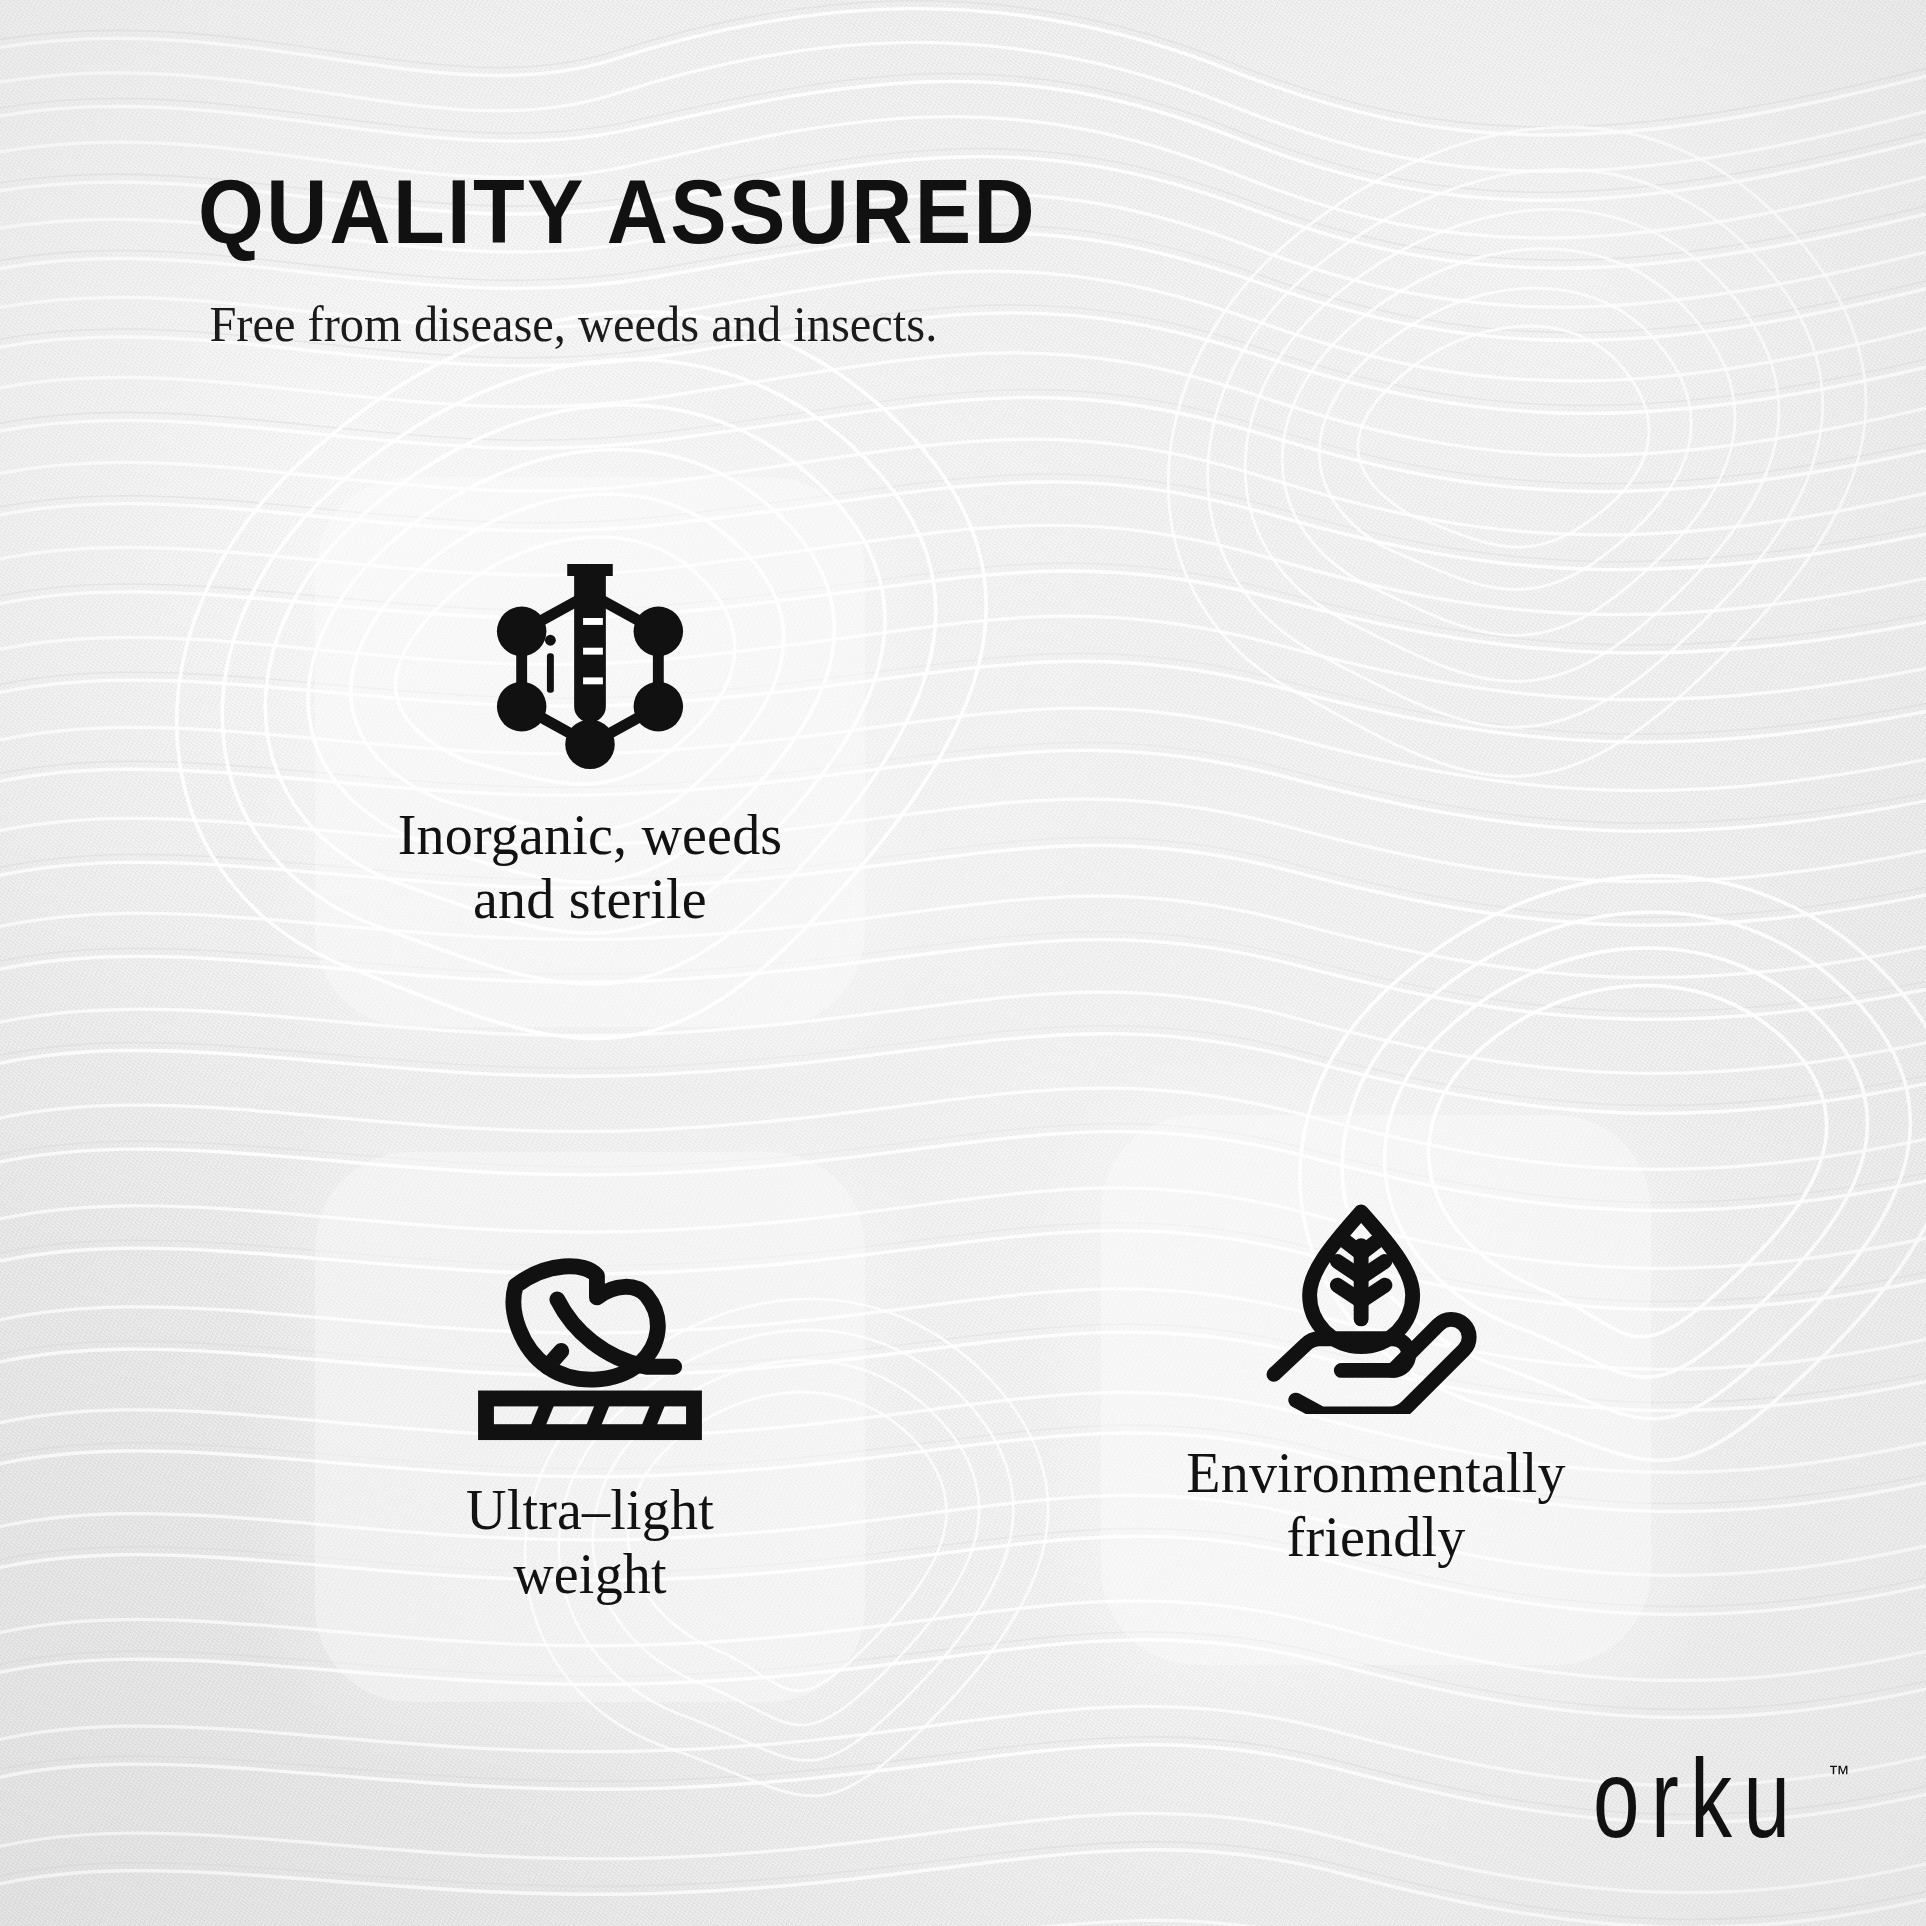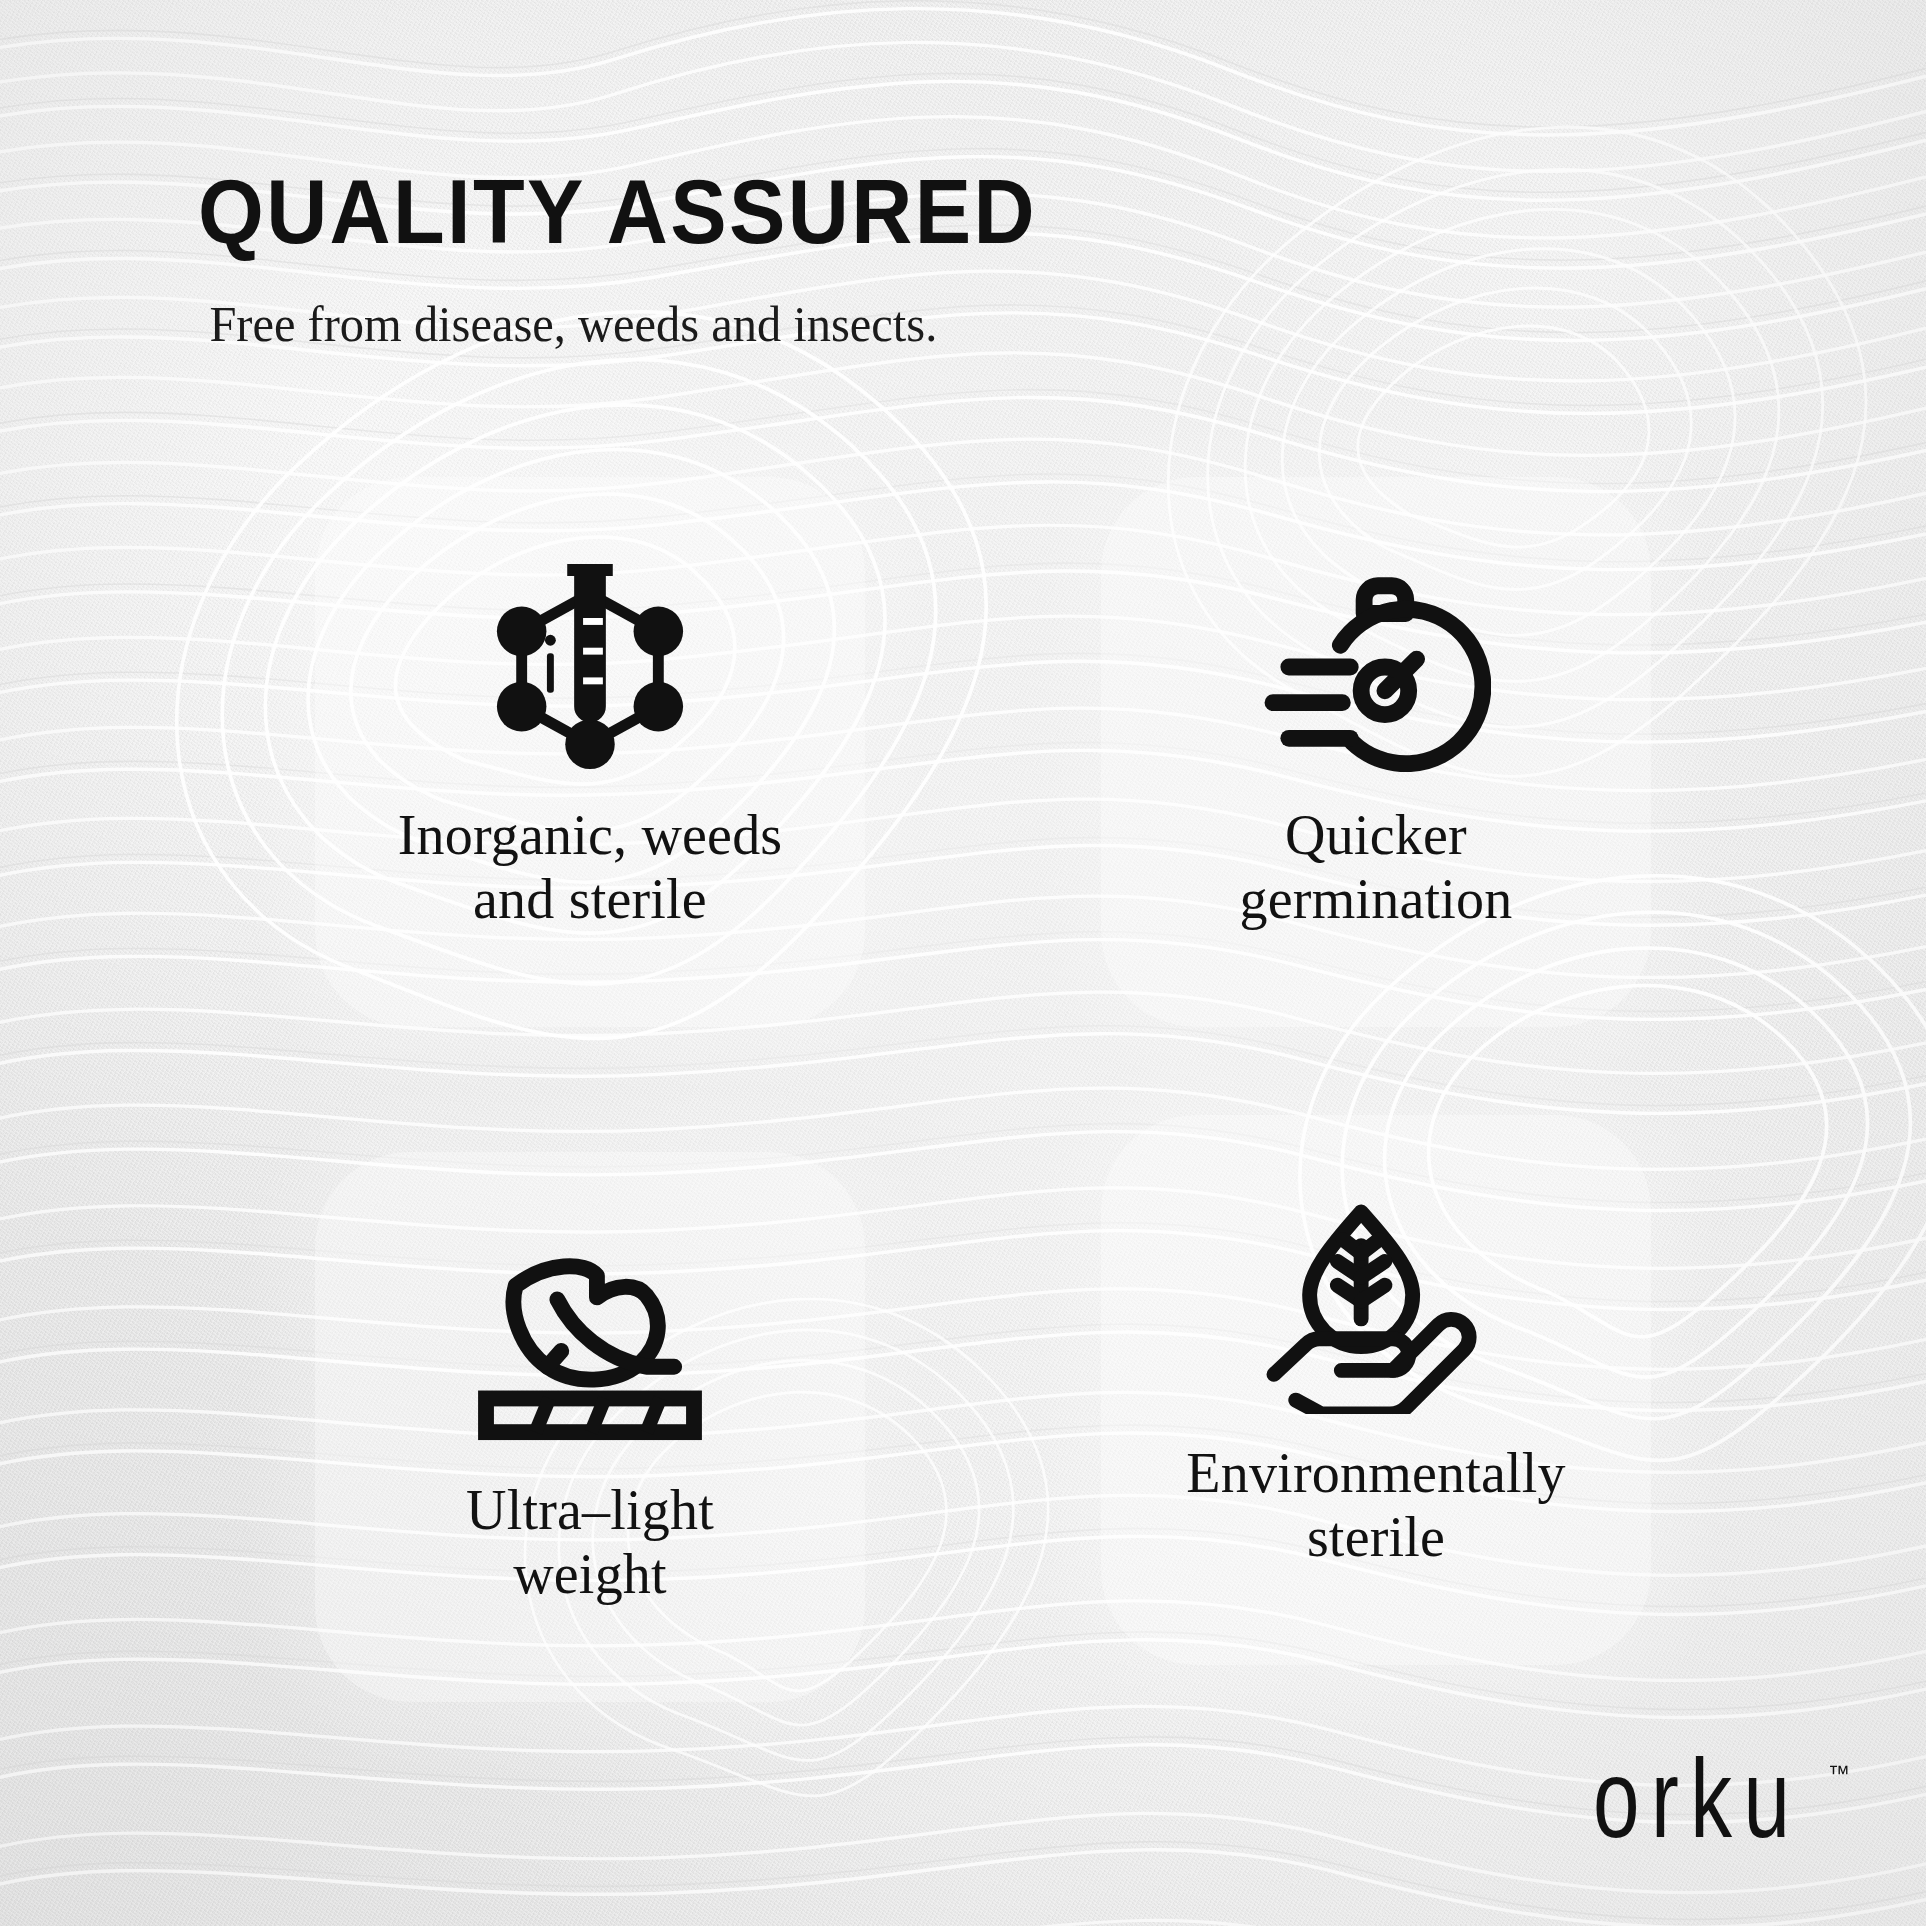--- a/index.html
+++ b/index.html
@@ -267,43 +267,20 @@
           <g fill="#111">
             <circle cx="63" cy="83" r="5.5"></circle>
             <rect x="59.5" y="96" width="7" height="40" rx="3"></rect>
           </g>
         </svg>
       </div>
       <div class="card-label">Inorganic, weeds
 and sterile</div>
     </div>
 
-    <div class="card c1">
-      <div class="card-icon">
-        <svg width="230" height="208" viewBox="0 0 232 210" xmlns="http://www.w3.org/2000/svg">
-          <g fill="none" stroke="#111" stroke-width="17" stroke-linecap="round" stroke-linejoin="round">
-
-            <path d="M104 36 a14 14 0 0 1 14 -14 h14 a14 14 0 0 1 14 14 v14 h-42 Z"></path>
-
-            <path d="M80 82 A78 78 0 1 1 92 180"></path>
-
-            <path d="M125 128 L157 96"></path>
-
-            <path d="M28 104 h62"></path>
-            <path d="M12 140 h70"></path>
-            <path d="M28 176 h62"></path>
-          </g>
-
-          <circle cx="125" cy="128" r="24" fill="none" stroke="#111" stroke-width="17"></circle>
-          <circle cx="125" cy="128" r="6.5" fill="#111"></circle>
-        </svg>
-      </div>
-      <div class="card-label">Quicker
-germination</div>
-    </div>
 
     <div class="card c2">
       <div class="card-icon">
         <svg width="240" height="206" viewBox="0 0 242 208" xmlns="http://www.w3.org/2000/svg">
           <g fill="none" stroke="#111" stroke-width="16" stroke-linecap="round" stroke-linejoin="round">
 
             <path d="M46 46 C 78 22, 116 22, 128 36 L128 58 C 146 44, 168 44, 178 56
                      C 196 78, 192 106, 172 124 C 146 146, 104 146, 78 128
                      C 52 110, 38 72, 46 46 Z"></path>
 
@@ -340,21 +317,21 @@
             <path d="M96 80 L120 64"></path>
             <path d="M96 104 L72 88"></path>
             <path d="M96 104 L120 88"></path>
 
             <path d="M8 178 L40 148 a20 20 0 0 1 14 -6 h74 a16 16 0 0 1 0 32 H76"></path>
             <path d="M128 174 L174 128 a18 18 0 0 1 26 25 l-58 58 a24 24 0 0 1 -17 7 H56 L30 204"></path>
           </g>
         </svg>
       </div>
       <div class="card-label">Environmentally
-sterile</div>
+friendly</div>
     </div>
 
   </div>
 
   <div class="logo">
     <span class="logo-word">orku</span>
     <span class="logo-tm">™</span>
   </div>
 
 </div>

